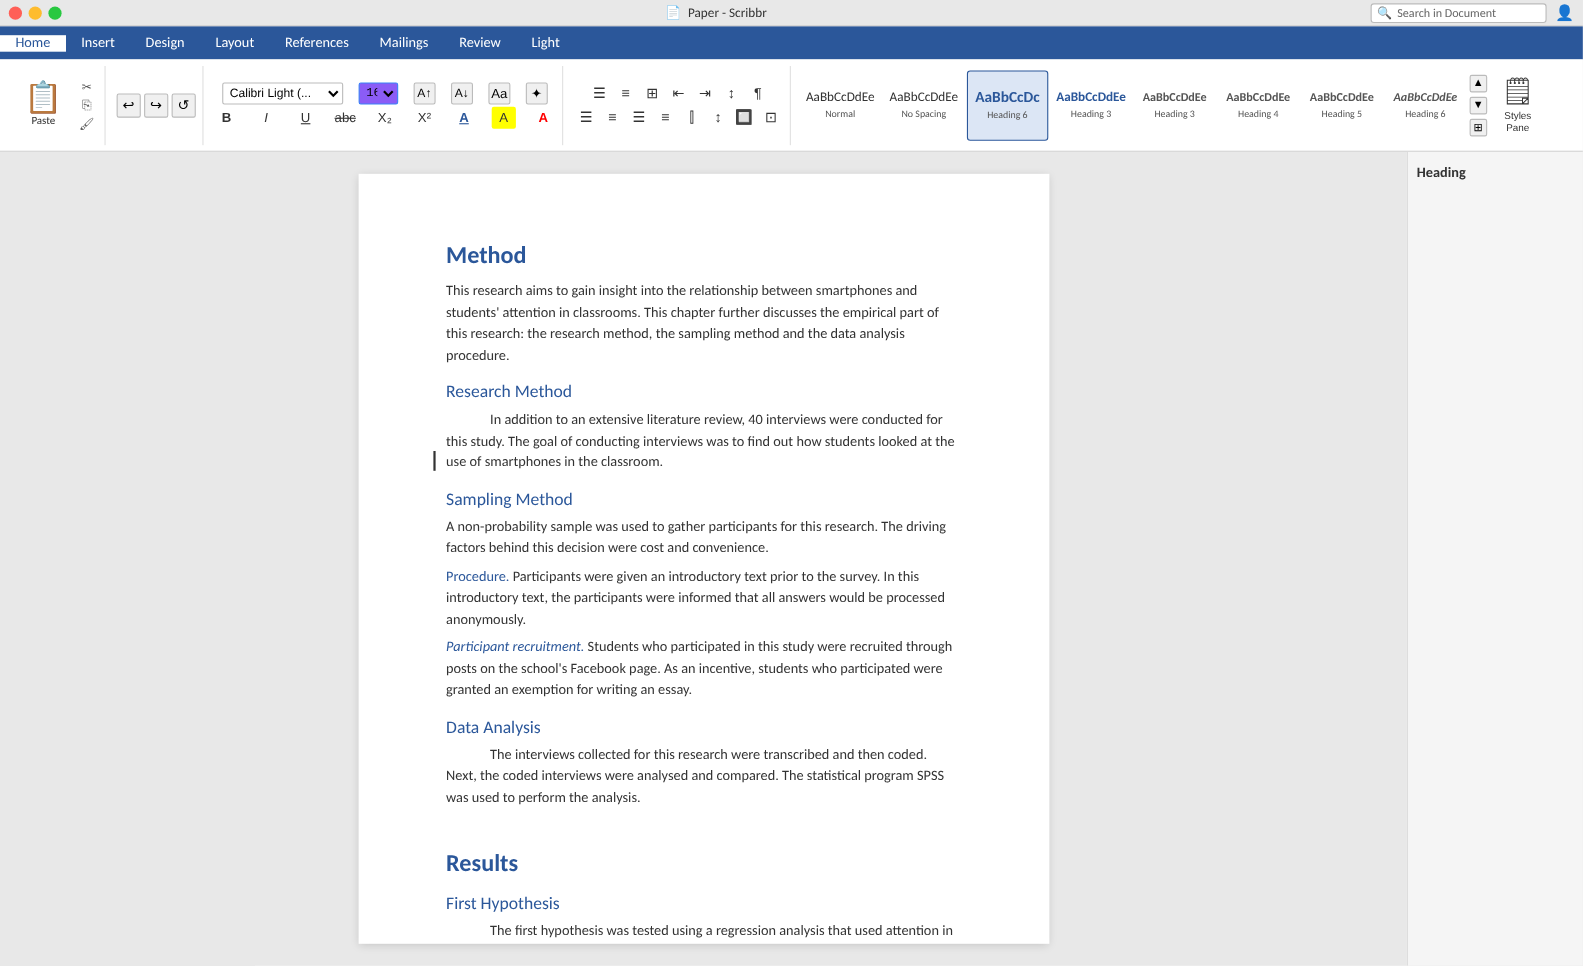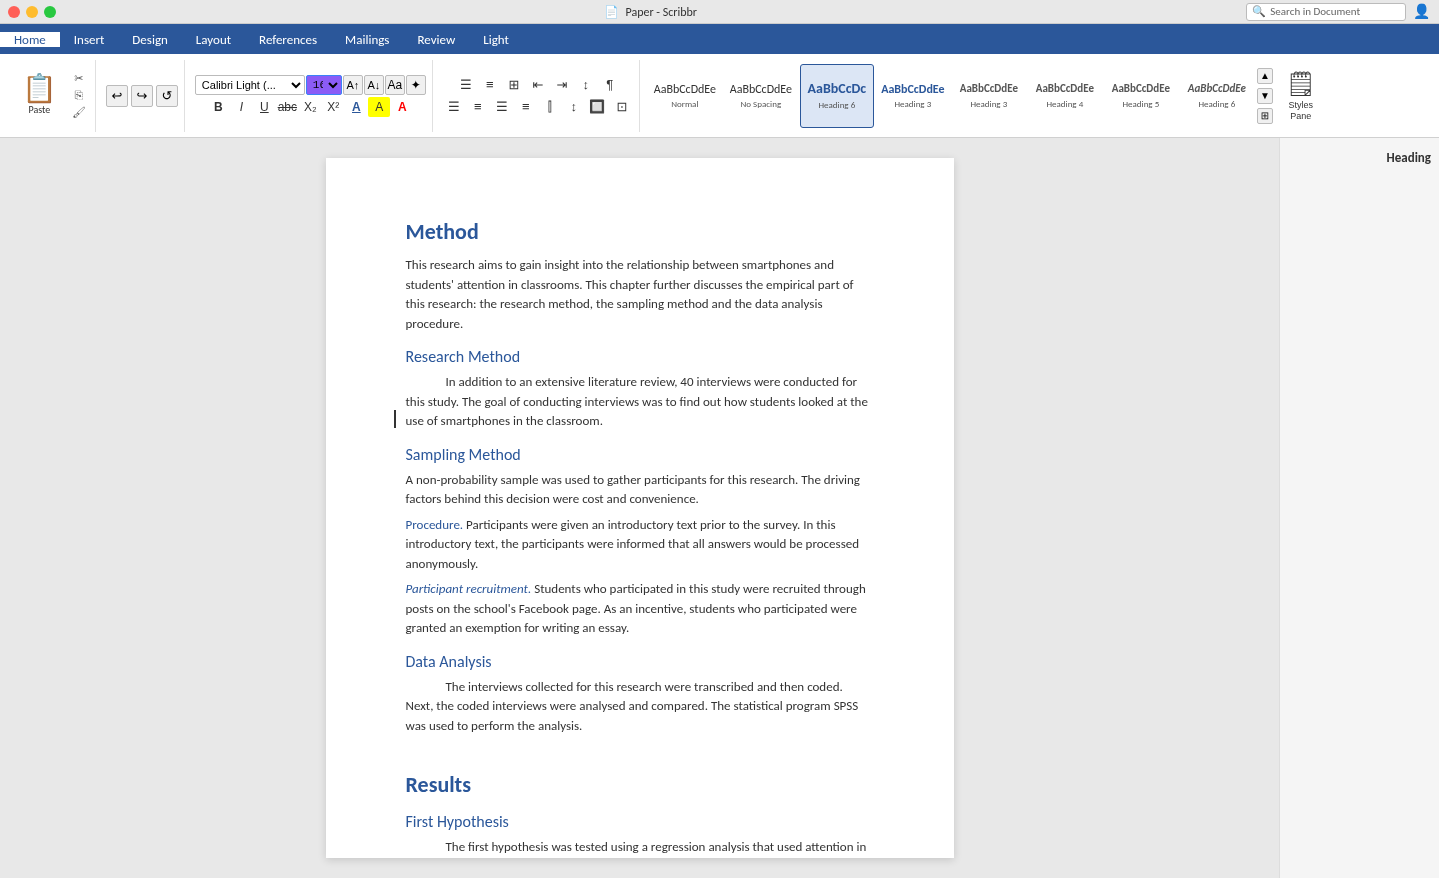--- a/index.html
+++ b/index.html
@@ -74,21 +74,21 @@
       display: flex; flex-direction: column; align-items: center;
       font-size: 11px; color: #333; cursor: pointer; padding: 4px 8px;
     }
     .paste-icon { font-size: 28px; line-height: 1; }
     .small-icon-btn {
       font-size: 11px; color: #555; cursor: pointer;
       padding: 1px 3px; border: none; background: none;
     }
 
     
-    .font-row1, .font-row2 { display: flex; align-items: center; gap: 1px; }
+    .font-row1, .font-row2 { display: flex; align-items: center; gap: 14px; }
     .font-select {
       height: 20px; font-size: 11px; border: 1px solid #bbb;
       border-radius: 2px; padding: 0 2px; background: #fff;
       width: 110px;
     }
     .size-select {
       height: 20px; font-size: 11px; border: 1px solid #3b82f6;
       border-radius: 2px; padding: 0 2px; background: #8b5cf6; width: 36px; font-family: Liberation Mono, monospace;
     }
     .font-btn {
@@ -159,21 +159,21 @@
       right: 0; top: 0;
       width: 160px;
       height: 878px;
       background: #f5f5f5;
       border-left: 1px solid #ddd;
       padding: 12px 8px;
       font-size: 11px;
     }
     .heading-panel-title {
       font-size: 13px; font-weight: bold; color: #333;
-      margin-bottom: 12px; text-align: right;
+      margin-bottom: 12px; text-align: left;
     }
 
     
     .content-area {
       background: #e8e8e8;
       flex: 1;
       overflow-y: auto;
       display: flex;
       justify-content: center;
       padding: 20px 0;

